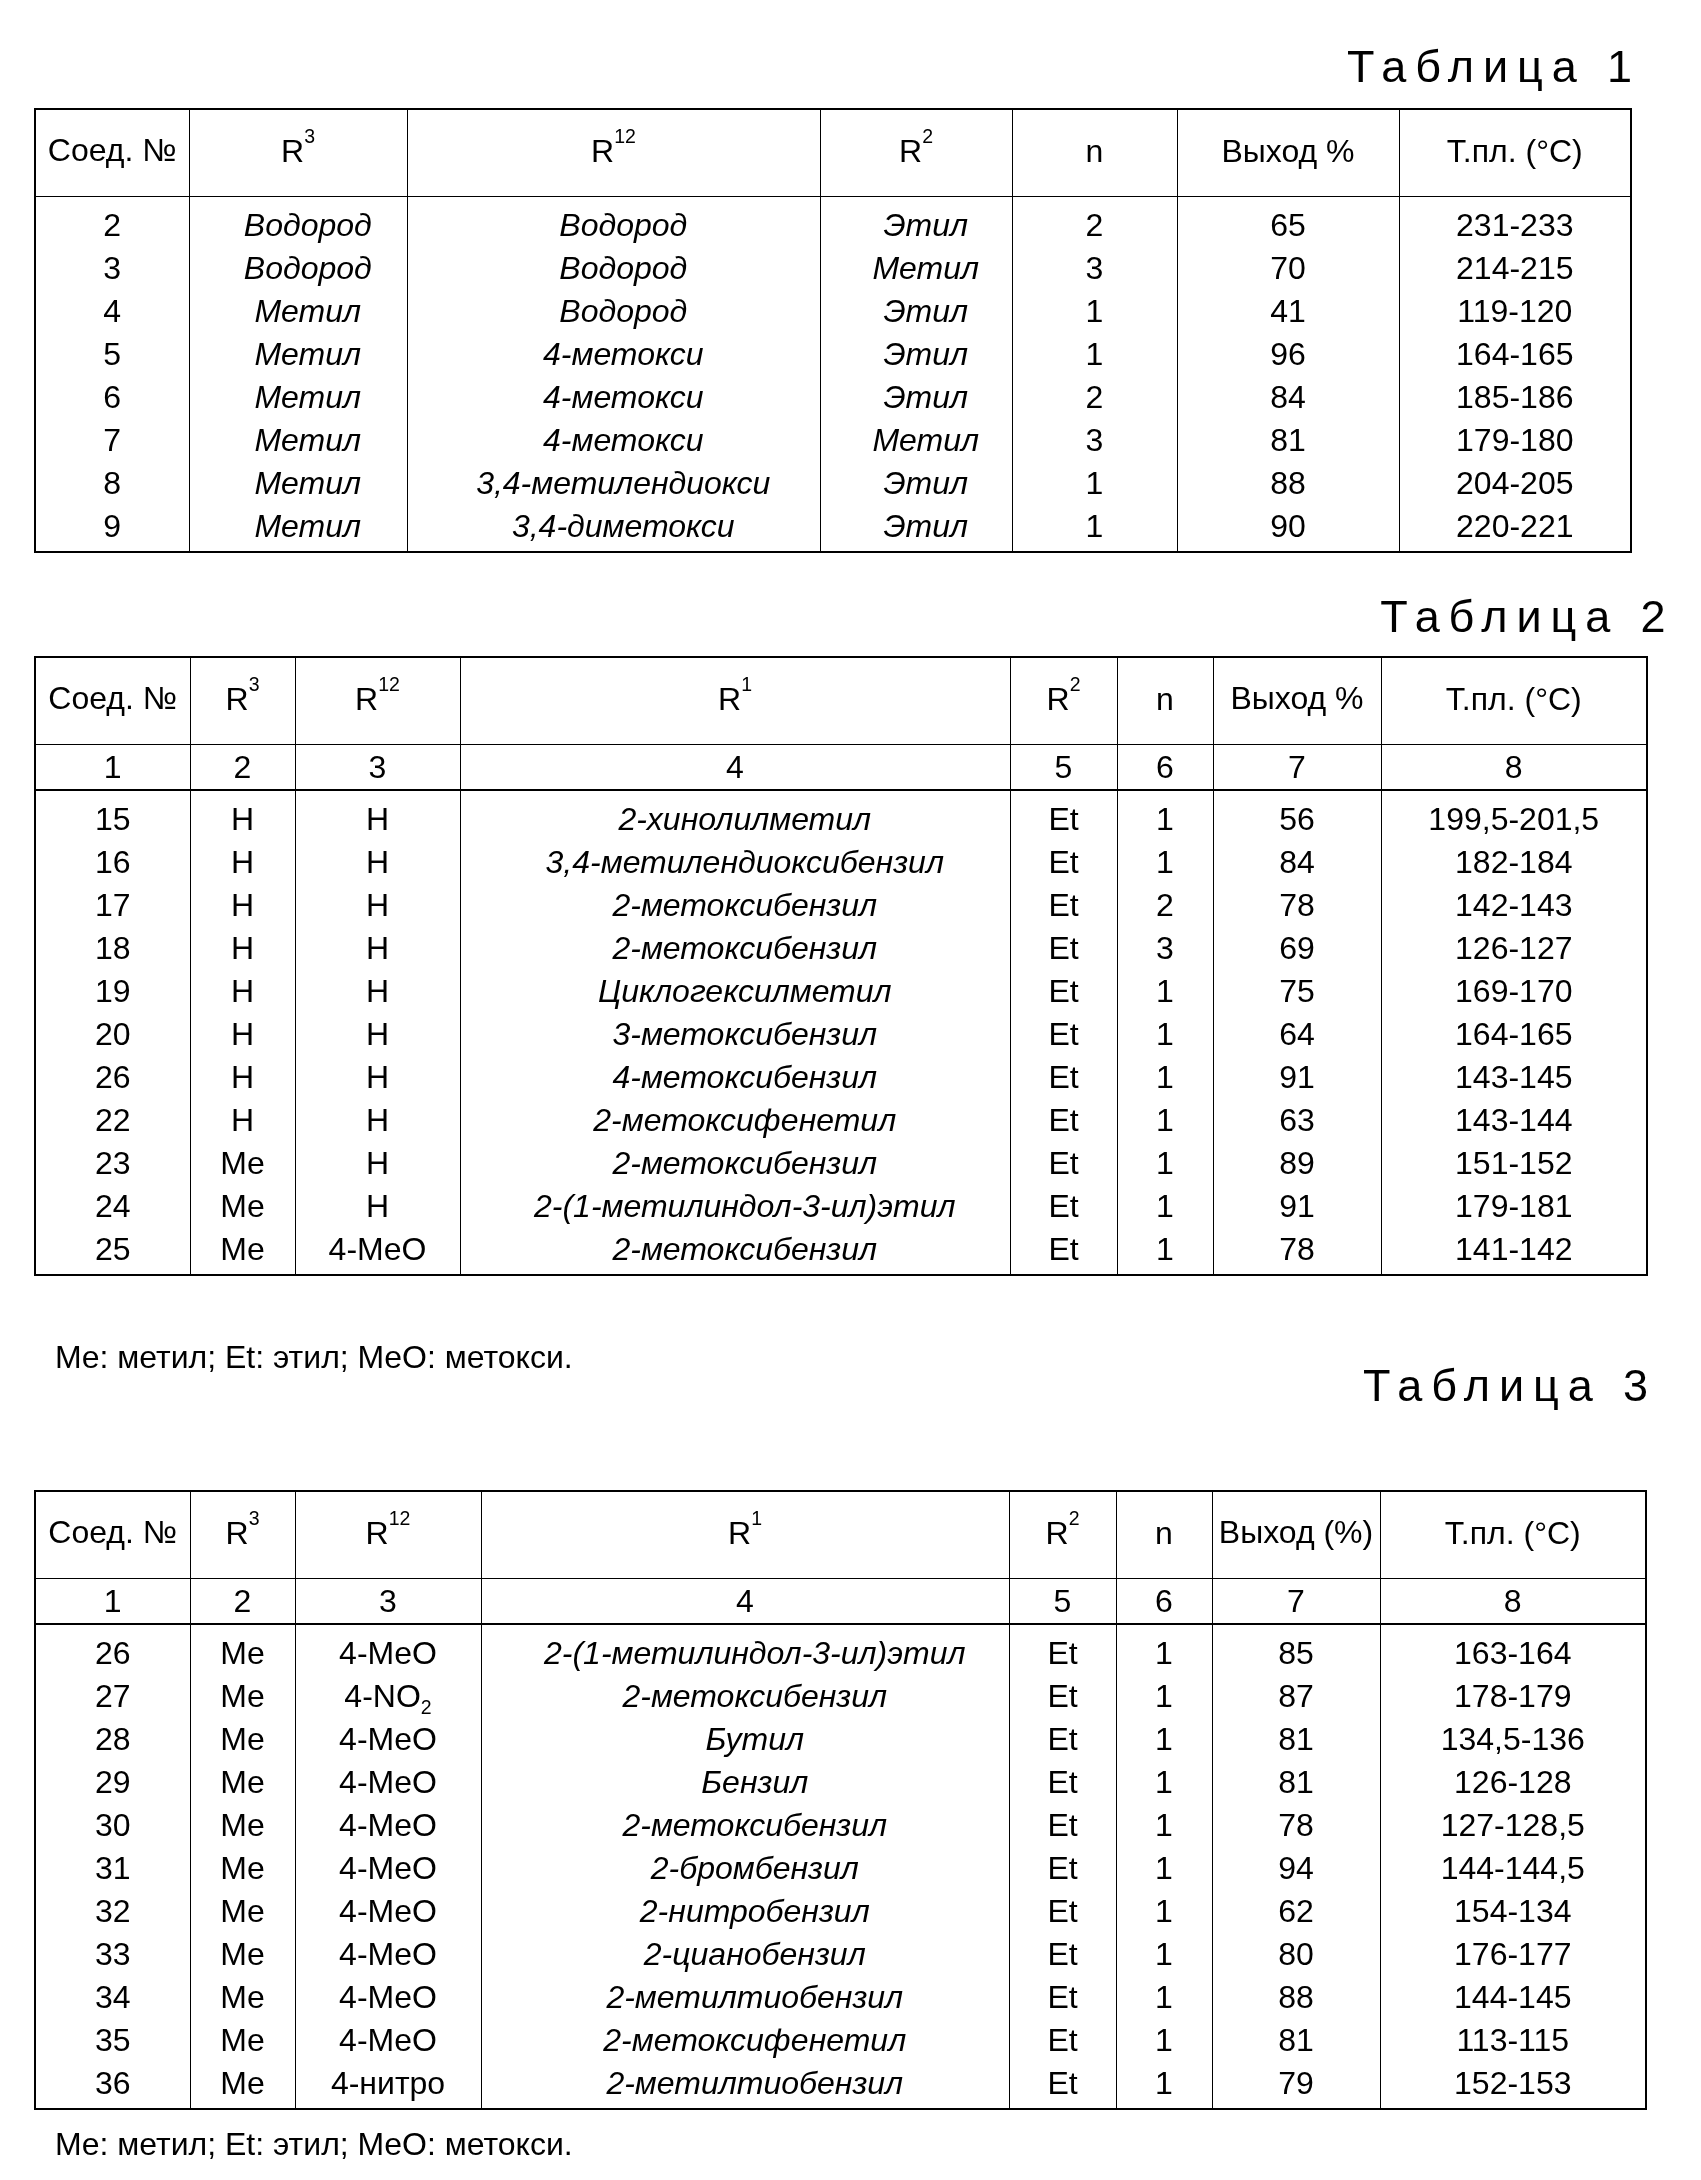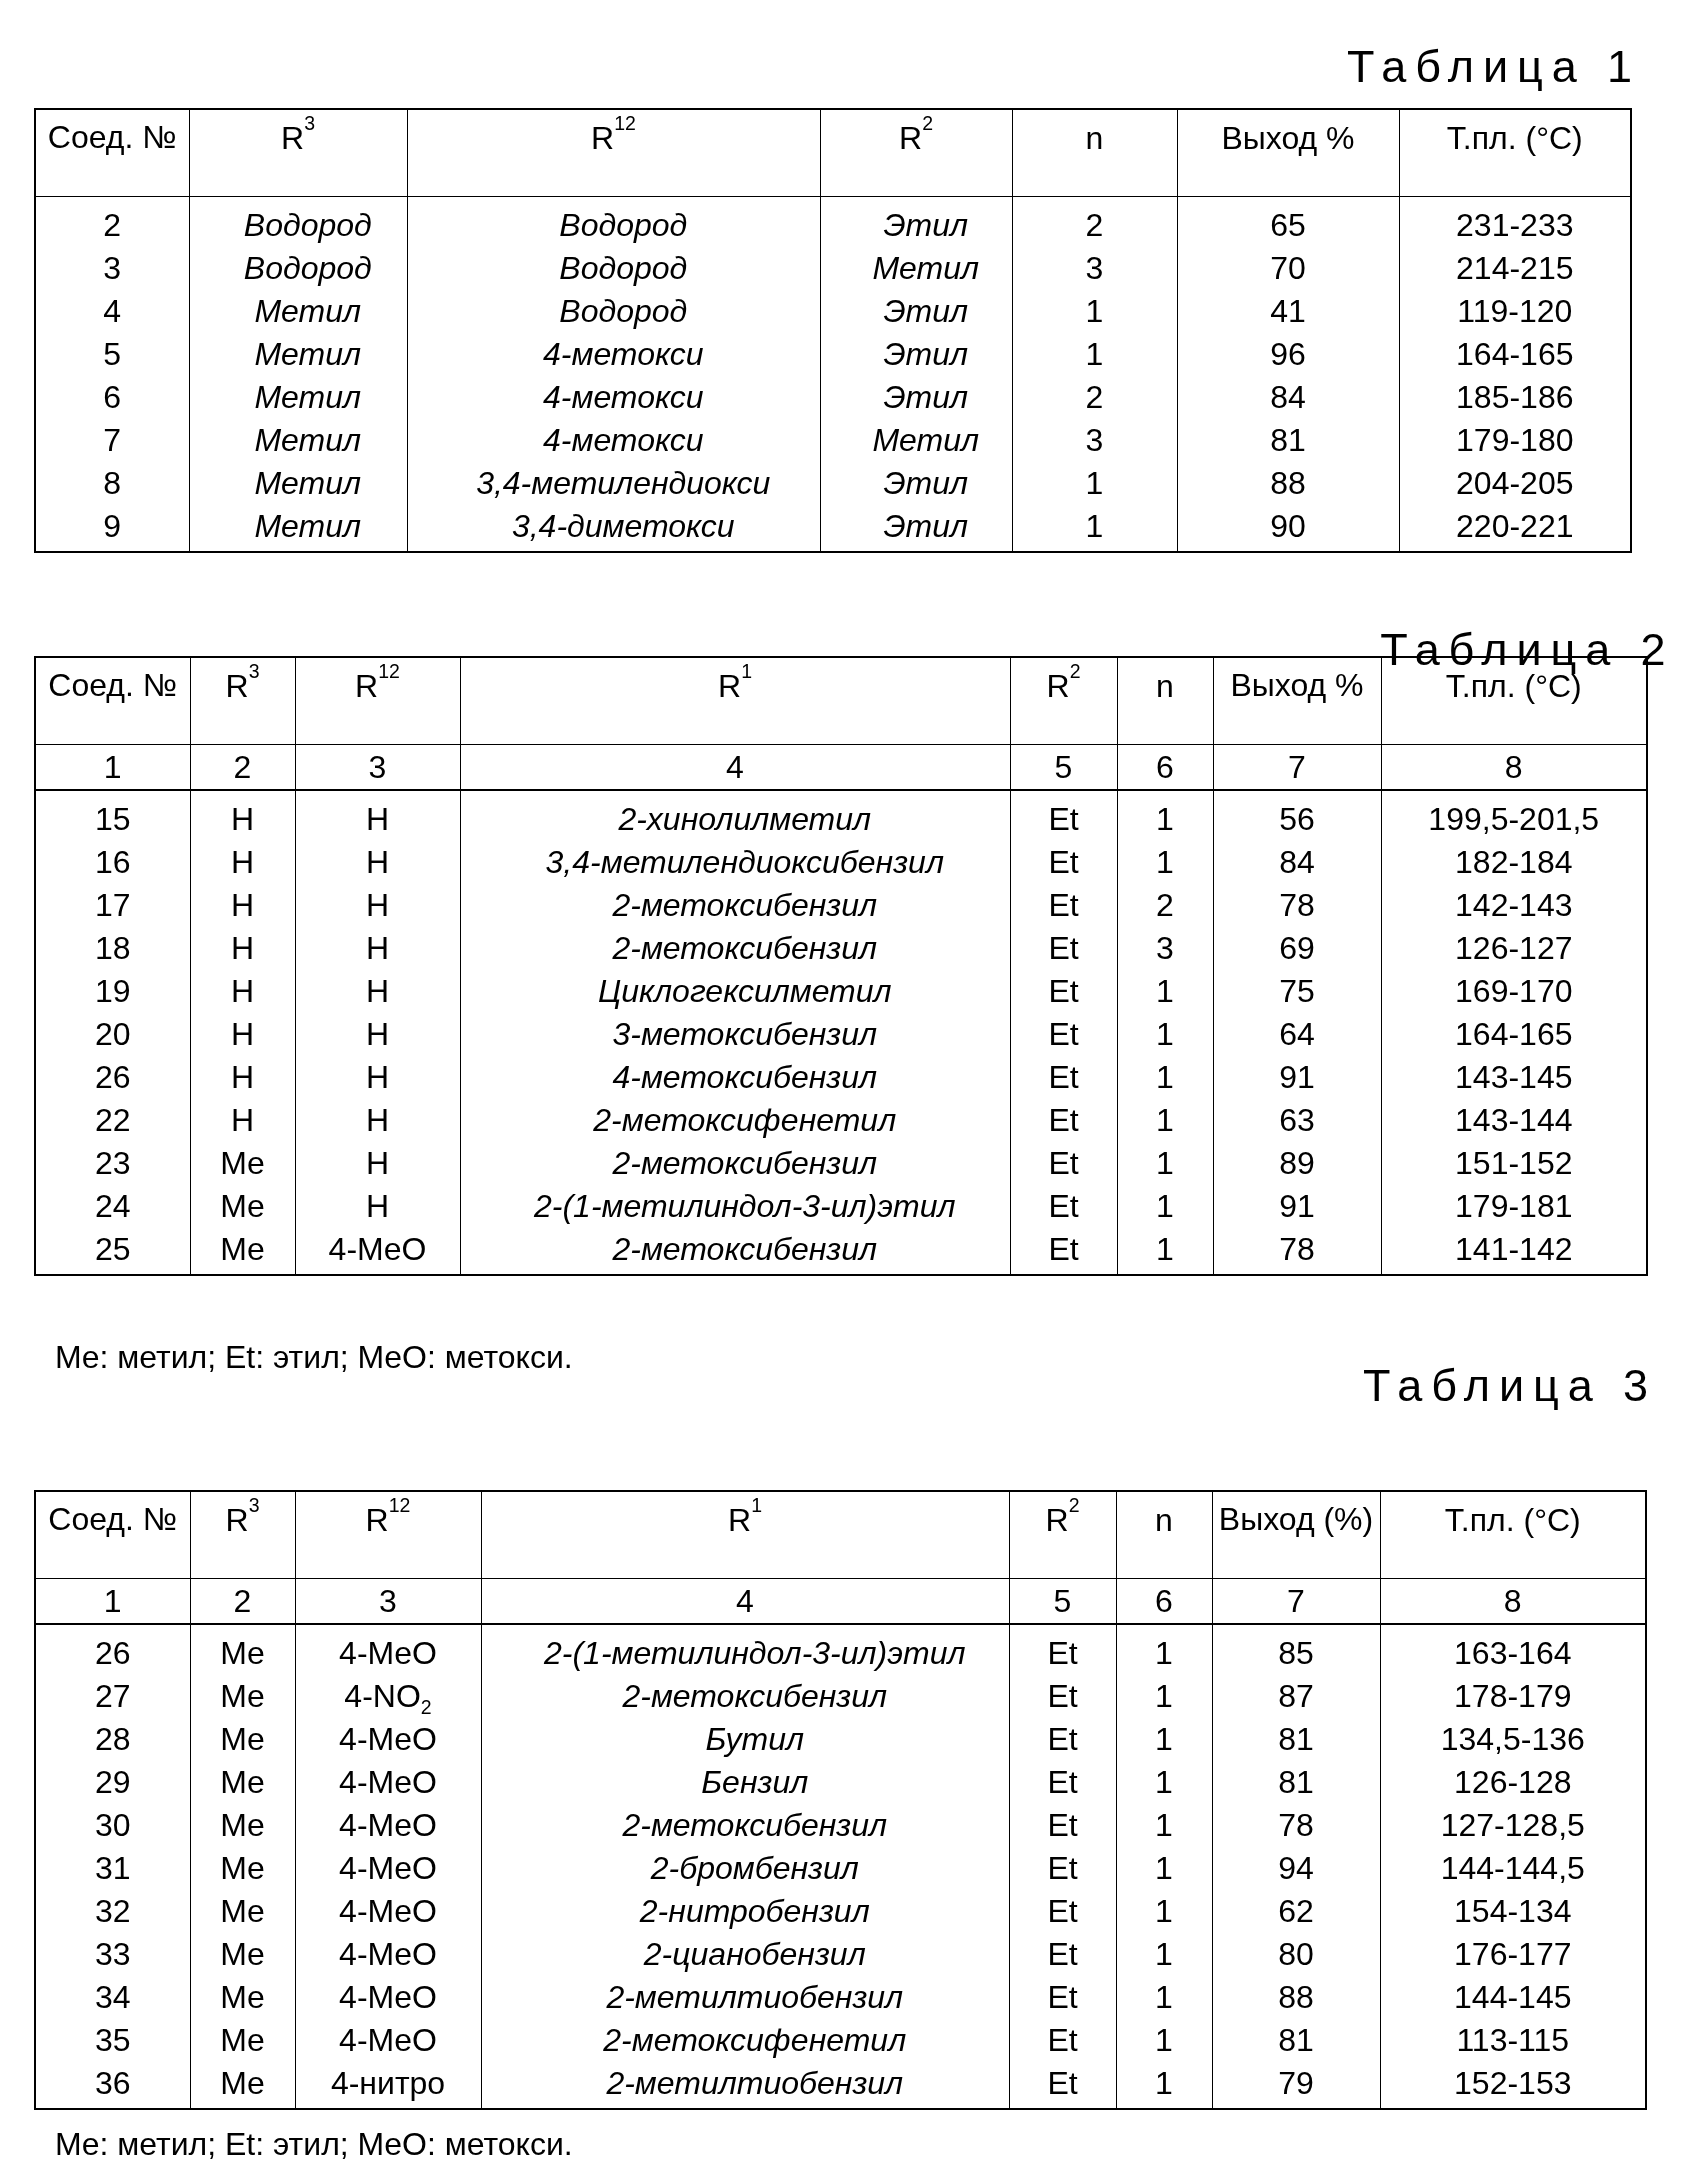--- a/index.html
+++ b/index.html
@@ -2,21 +2,21 @@
 <html style="font-size:14px"><head>
 <meta charset="utf-8">
 <style>
   html, body { margin:0; padding:0; background:#ffffff; }
   body { width:1701px; height:2180px; position:relative; font-family:"Liberation Sans", sans-serif; color:#000; }
   .caption { position:absolute; font-size:45px; letter-spacing:8.9px; white-space:nowrap; }
   .note { position:absolute; left:55px; font-size:32px; white-space:nowrap; }
   table { position:absolute; border-collapse:collapse; font-size:32px; table-layout:fixed; }
   table td, table th { border-left:1.8px solid #000; border-right:1.8px solid #000; padding:0 0 0 0; font-weight:normal; line-height:43px; white-space:nowrap; overflow:visible; }
   table { border:2.7px solid #000; }
-  thead th { vertical-align:top; text-align:center; line-height:43px; padding-top:7px; }
+  thead th { vertical-align:top; text-align:center; line-height:43px; padding-top:20px; }
   thead tr.hdr th { border-bottom:1.8px solid #000; }
   thead tr.num th { border-bottom:2.7px solid #000; line-height:44px; padding-top:0; }
   tbody tr:first-child td { padding-top:7px; }
   tbody tr:last-child td { padding-bottom:3.5px; }
   td.c { text-align:center; }
   td.l { text-align:center; padding-left:19.5px;font-style:italic; }
   sup { font-size:19.5px; vertical-align:top; line-height:19.5px; position:relative; top:-3.5px; }
   sub { font-size:19.5px; line-height:0; }
 </style>
 </head>
@@ -113,21 +113,21 @@
         <td class="l">Метил</td>
         <td class="l">3,4-диметокси</td>
         <td class="l">Этил</td>
         <td class="c">1</td>
         <td class="c">90</td>
         <td class="c">220-221</td>
       </tr>
     </tbody>
 </table>
 
-<div class="caption" style="right:26.6px; top:591px;margin-top:33px;">Таблица 2</div>
+<div class="caption" style="right:26.6px; top:591px;">Таблица 2</div>
 <table id="t2" style="left:34px; top:656px; width:1612px;">
   <colgroup>
     <col style="width:155px">
       <col style="width:105px">
       <col style="width:165px">
       <col style="width:550px">
       <col style="width:107px">
       <col style="width:96px">
       <col style="width:168px">
       <col style="width:266px">

